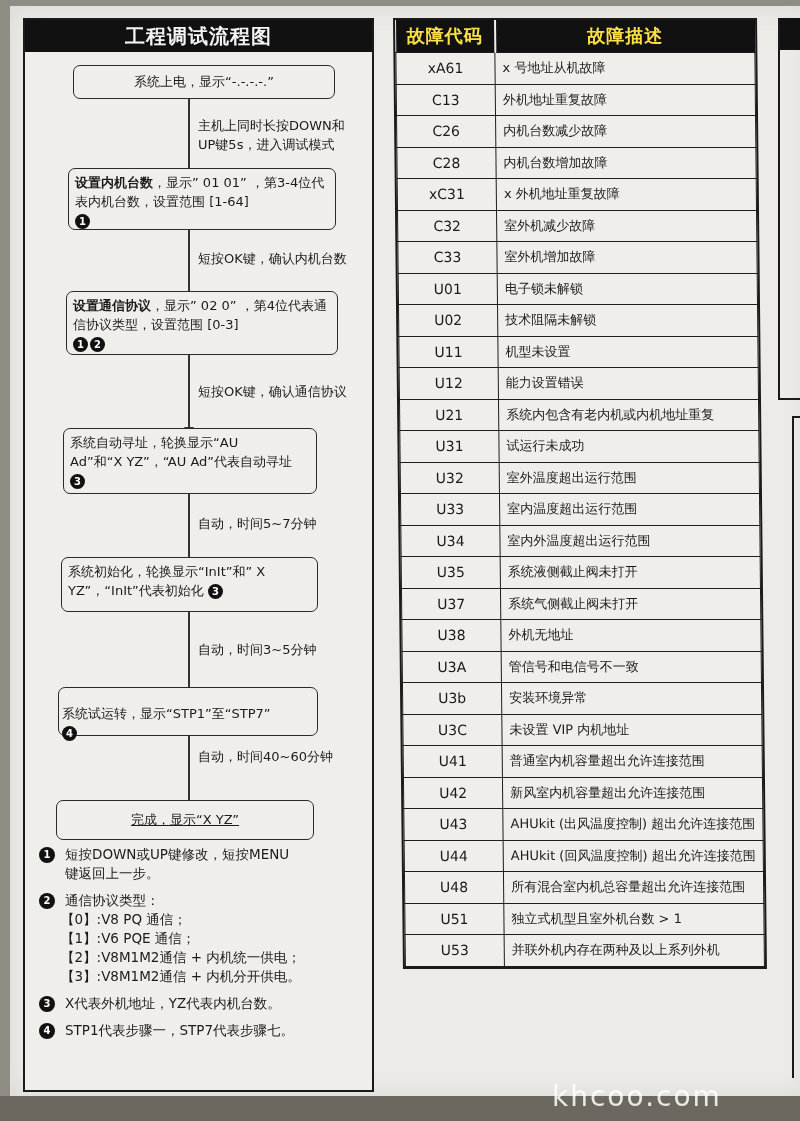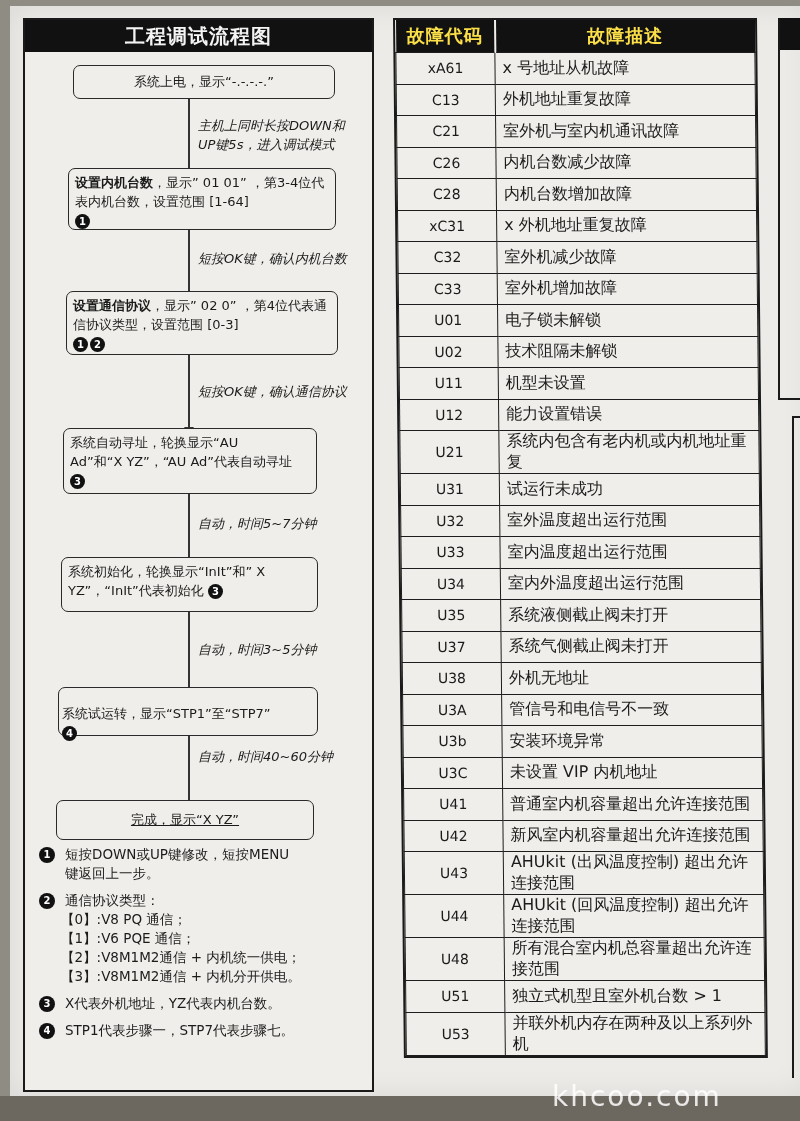--- a/index.html
+++ b/index.html
@@ -30,21 +30,21 @@
     background:#efeeea; font-size:13px; line-height:19px; padding:4px 6px;
     box-sizing:border-box;
   }
   .fbox b { font-weight:bold; }
   .vline { position:absolute; width:1.5px; background:#333; left:163px; }
   .arrow {
     position:absolute; left:159px; width:0; height:0;
     border-left:5px solid transparent; border-right:5px solid transparent;
     border-top:7px solid #333;
   }
-  .flabel { position:absolute; left:173px; font-size:13px; line-height:19px;font-style:italic; }
+  .flabel { position:absolute; left:173px; font-size:13px; line-height:19px; }
   .circ {
     display:inline-block; width:15px; height:15px; border-radius:50%;
     background:#111; color:#fff; font-size:10px; line-height:15px;
     text-align:center; font-weight:bold; vertical-align:middle; margin-right:2px;
   }
   .notes { position:absolute; left:14px; top:825px; width:320px; font-size:13.5px; line-height:19px; }
   .note { display:flex; margin-bottom:8px; }
   .note .circ { width:16px; height:16px; line-height:16px; margin-right:10px; margin-top:2px; flex:0 0 auto; }
   .opt { margin-left:-4px; }
   
@@ -54,21 +54,21 @@
     transform:skewX(0.6deg); transform-origin:top left;
   }
   table { border-collapse:collapse; width:100%; }
   th {
     background:#111; color:#fde047; height:30px; font-size:18px;
     font-weight:bold; letter-spacing:1px; border-right:2px solid #efeeea;
   }
   th:last-child { border-right:none; }
   td {
     border:1.6px solid #1d1d1d; height:31.5px; box-sizing:border-box;
-    font-size:16px; padding:0 7px;
+    font-size:13px; padding:0 7px;
   }
   td.code { width:96px; text-align:center; font-size:14px; }
   
   .next-panel-top {
     position:absolute; left:778px; top:18px; width:30px; height:380px;
     border-left:2px solid #1a1a1a; border-bottom:2px solid #1a1a1a;
   }
   .next-panel-top .hd { height:32px; background:#111; }
   .next-panel-bottom {
     position:absolute; left:792px; top:416px; width:20px; height:660px;
@@ -184,24 +184,20 @@
     <tbody id="fault-rows">
         <tr>
           <td class="code">xA61</td>
           <td>x 号地址从机故障</td>
         </tr>
         <tr>
           <td class="code">C13</td>
           <td>外机地址重复故障</td>
         </tr>
         <tr>
-          <td class="code">C21</td>
-          <td>室外机与室内机通讯故障</td>
-        </tr>
-        <tr>
           <td class="code">C26</td>
           <td>内机台数减少故障</td>
         </tr>
         <tr>
           <td class="code">C28</td>
           <td>内机台数增加故障</td>
         </tr>
         <tr>
           <td class="code">xC31</td>
           <td>x 外机地址重复故障</td>

